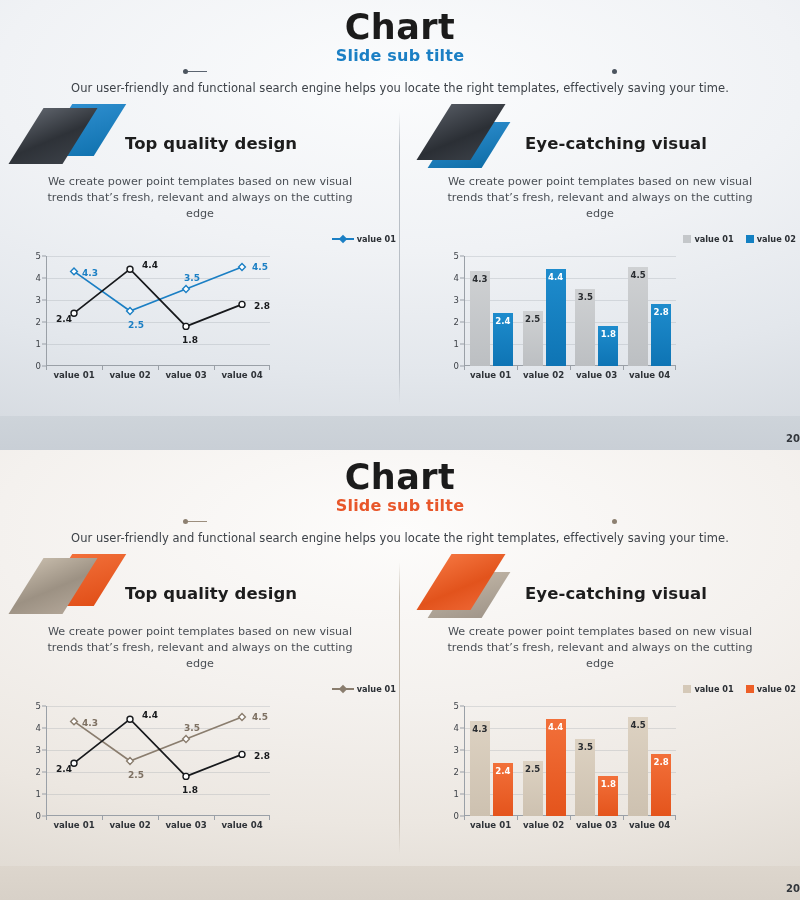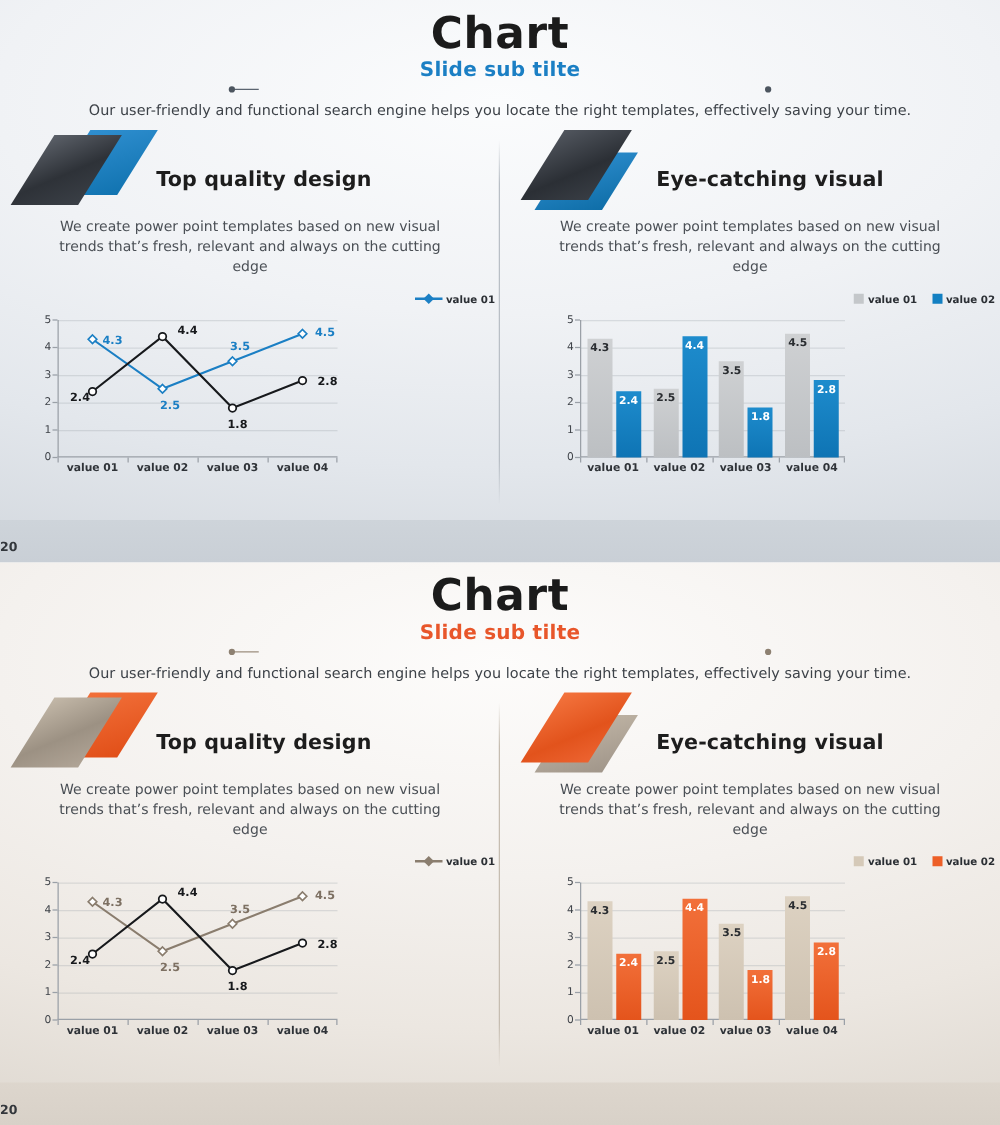--- a/index.html
+++ b/index.html
@@ -221,21 +221,21 @@
   .bar.a .vlabel { color:#2a2d31; }
   .bar.b .vlabel { color:#ffffff; }
 
   .blue .bar.a { background:linear-gradient(180deg,#cfd1d3 0%,#bcbfc2 100%); }
   .blue .bar.b { background:linear-gradient(180deg,#1e8ccd 0%,#0e74b4 100%); }
   .orange .bar.a { background:linear-gradient(180deg,#ddd2c2 0%,#cdc1b0 100%); }
   .orange .bar.b { background:linear-gradient(180deg,#f2703a 0%,#e4541c 100%); }
 
   .pagenum {
     position:absolute; left:0; right:0; bottom:6px;
-    text-align:left; font-size:10px; font-weight:bold; color:#33373c;
+    text-align:right; font-size:10px; font-weight:bold; color:#33373c;
   }
 </style>
 </head>
 <body>
 
 <div class="deck">
     <div class="slide blue">
       <div class="footband"></div>
       <div class="title">Chart</div>
       <div class="subtitle">Slide sub tilte</div>

